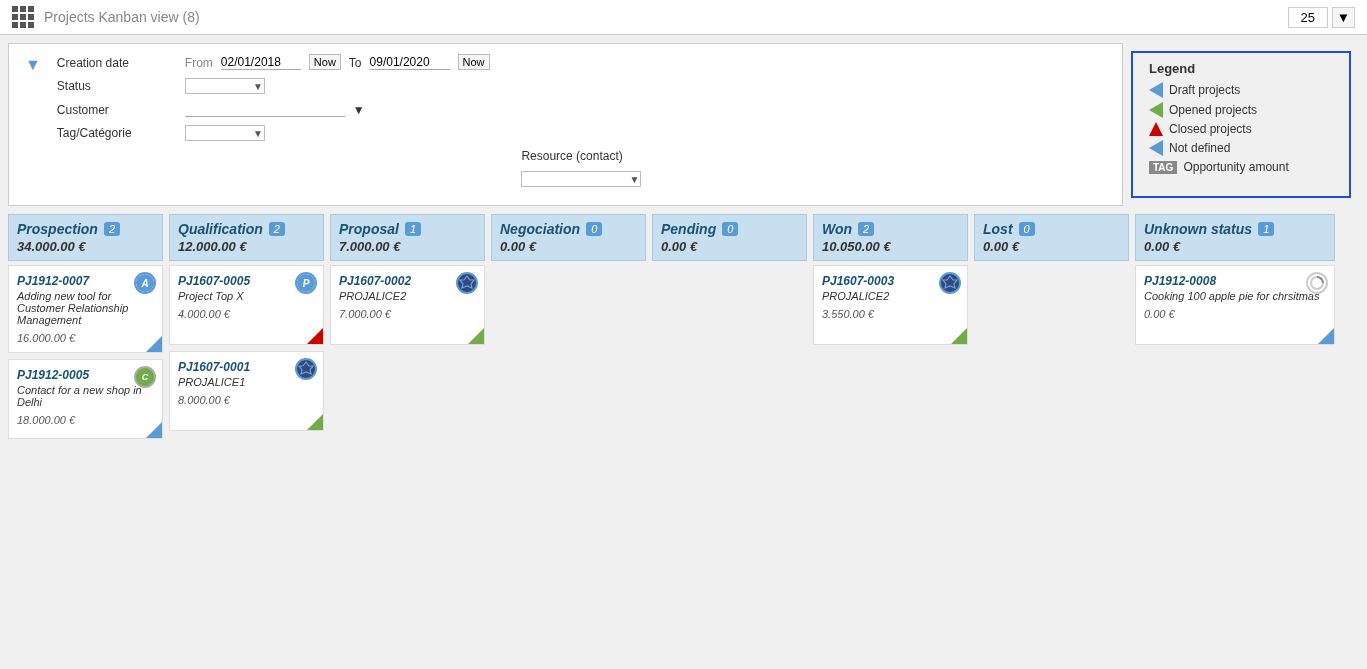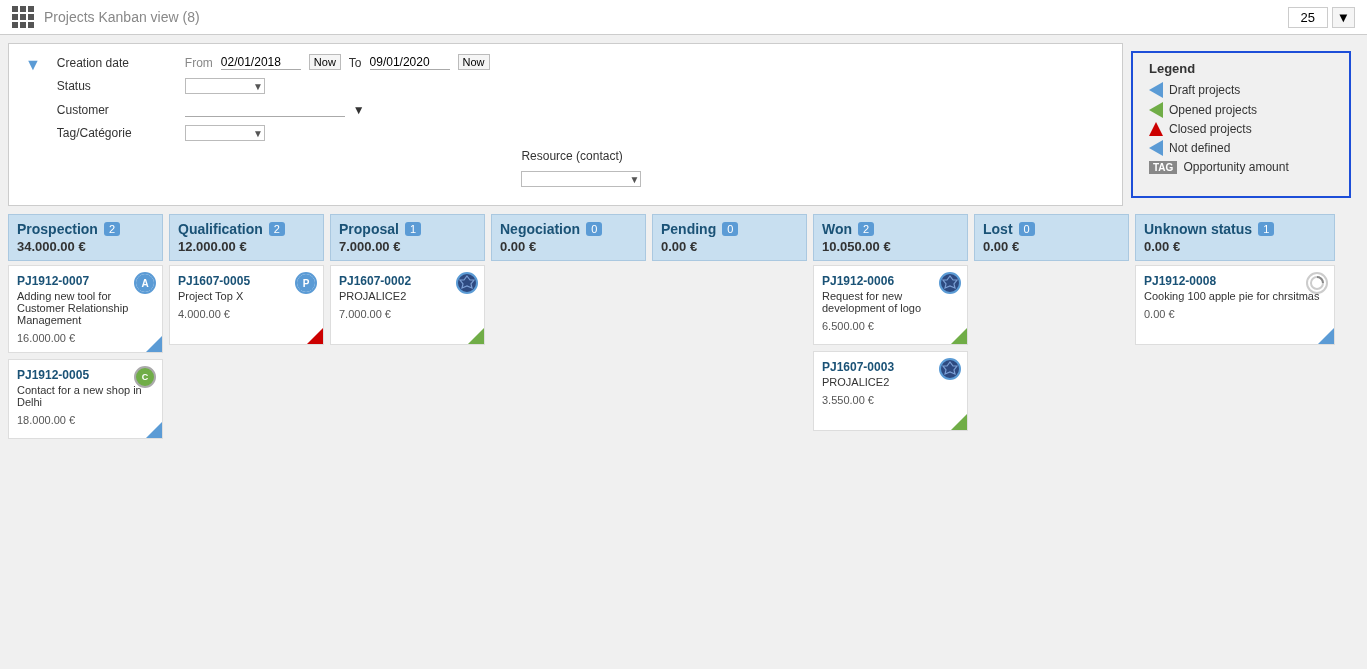--- a/index.html
+++ b/index.html
@@ -47,21 +47,21 @@
     .legend-text { font-size: 12px; color: #333; }
 
     
     .refresh-btn {
       background: #c8d8e8; border: 1px solid #aaa; padding: 6px 16px; font-size: 12px;
       cursor: pointer; color: #333; margin-top: 40px;
     }
 
     
     .kanban-board {
-      display: flex; gap: 0; overflow-x: auto; padding: 0 8px 8px 8px;
+      display: flex; gap: 0; overflow-x: auto; padding: 0 8px 8px 8px; font-style: italic;
     }
     .kanban-col {
       min-width: 155px; max-width: 155px; margin-right: 6px; display: flex; flex-direction: column;
     }
     .col-header {
       background: #c8dff0; border: 1px solid #aac8e0; padding: 6px 8px; margin-bottom: 4px;
     }
     .col-title { display: flex; align-items: center; gap: 6px; }
     .col-name { font-size: 14px; color: #1a5276; font-weight: bold; }
     .col-count {
@@ -266,84 +266,84 @@
   </div>
       <div class="kanban-card">
       <div class="card-avatar">
           <div class="card-avatar-letter">P</div>
         </div>
       <div class="card-id">PJ1607-0005</div>
       <div class="card-title">Project Top X</div>
       <div class="card-amount">4.000.00 €</div>
       <div style="position:absolute;bottom:0;right:0;width:0;height:0;border-left:16px solid transparent;border-bottom:16px solid #cc0000;"></div>
     </div>
-    </div>
-    <div class="kanban-col">
-      <div class="col-header">
-    <div class="col-title">
-      <span class="col-name">Proposal</span>
-      <span class="col-count">1</span>
-    </div>
-    <div class="col-amount">7.000.00 €</div>
-  </div>
       <div class="kanban-card">
       <div style="position:absolute;top:6px;right:6px;">
           <div class="hex-avatar">
         <svg width="18" height="18" viewBox="0 0 18 18">
               <circle cx="9" cy="9" r="8" fill="#2e4a80"></circle>
               <polygon points="9,2 12,6 16,6 13,10 14,14 9,12 4,14 5,10 2,6 6,6" fill="none" stroke="#7b9fd4" stroke-width="1.2"></polygon>
             </svg>
       </div>
         </div>
-      <div class="card-id">PJ1607-0002</div>
-      <div class="card-title">PROJALICE2</div>
-      <div class="card-amount">7.000.00 €</div>
+      <div class="card-id">PJ1607-0001</div>
+      <div class="card-title">PROJALICE1</div>
+      <div class="card-amount">8.000.00 €</div>
       <div class="tri-corner-green"></div>
     </div>
     </div>
     <div class="kanban-col">
       <div class="col-header">
     <div class="col-title">
-      <span class="col-name">Negociation</span>
-      <span class="col-count">0</span>
-    </div>
-    <div class="col-amount">0.00 €</div>
-  </div>
-    </div>
-    <div class="kanban-col">
-      <div class="col-header">
-    <div class="col-title">
-      <span class="col-name">Pending</span>
-      <span class="col-count">0</span>
-    </div>
-    <div class="col-amount">0.00 €</div>
-  </div>
-    </div>
-    <div class="kanban-col">
-      <div class="col-header">
-    <div class="col-title">
-      <span class="col-name">Won</span>
-      <span class="col-count">2</span>
-    </div>
-    <div class="col-amount">10.050.00 €</div>
+      <span class="col-name">Proposal</span>
+      <span class="col-count">1</span>
+    </div>
+    <div class="col-amount">7.000.00 €</div>
   </div>
       <div class="kanban-card">
       <div style="position:absolute;top:6px;right:6px;">
           <div class="hex-avatar">
         <svg width="18" height="18" viewBox="0 0 18 18">
               <circle cx="9" cy="9" r="8" fill="#2e4a80"></circle>
               <polygon points="9,2 12,6 16,6 13,10 14,14 9,12 4,14 5,10 2,6 6,6" fill="none" stroke="#7b9fd4" stroke-width="1.2"></polygon>
             </svg>
       </div>
         </div>
-      <div class="card-id">PJ1912-0006</div>
-      <div class="card-title">Request for new development of logo</div>
-      <div class="card-amount">6.500.00 €</div>
+      <div class="card-id">PJ1607-0002</div>
+      <div class="card-title">PROJALICE2</div>
+      <div class="card-amount">7.000.00 €</div>
       <div class="tri-corner-green"></div>
     </div>
+    </div>
+    <div class="kanban-col">
+      <div class="col-header">
+    <div class="col-title">
+      <span class="col-name">Negociation</span>
+      <span class="col-count">0</span>
+    </div>
+    <div class="col-amount">0.00 €</div>
+  </div>
+    </div>
+    <div class="kanban-col">
+      <div class="col-header">
+    <div class="col-title">
+      <span class="col-name">Pending</span>
+      <span class="col-count">0</span>
+    </div>
+    <div class="col-amount">0.00 €</div>
+  </div>
+    </div>
+    <div class="kanban-col">
+      <div class="col-header">
+    <div class="col-title">
+      <span class="col-name">Won</span>
+      <span class="col-count">2</span>
+    </div>
+    <div class="col-amount">10.050.00 €</div>
+  </div>
       <div class="kanban-card">
       <div style="position:absolute;top:6px;right:6px;">
           <div class="hex-avatar">
         <svg width="18" height="18" viewBox="0 0 18 18">
               <circle cx="9" cy="9" r="8" fill="#2e4a80"></circle>
               <polygon points="9,2 12,6 16,6 13,10 14,14 9,12 4,14 5,10 2,6 6,6" fill="none" stroke="#7b9fd4" stroke-width="1.2"></polygon>
             </svg>
       </div>
         </div>
       <div class="card-id">PJ1607-0003</div>

